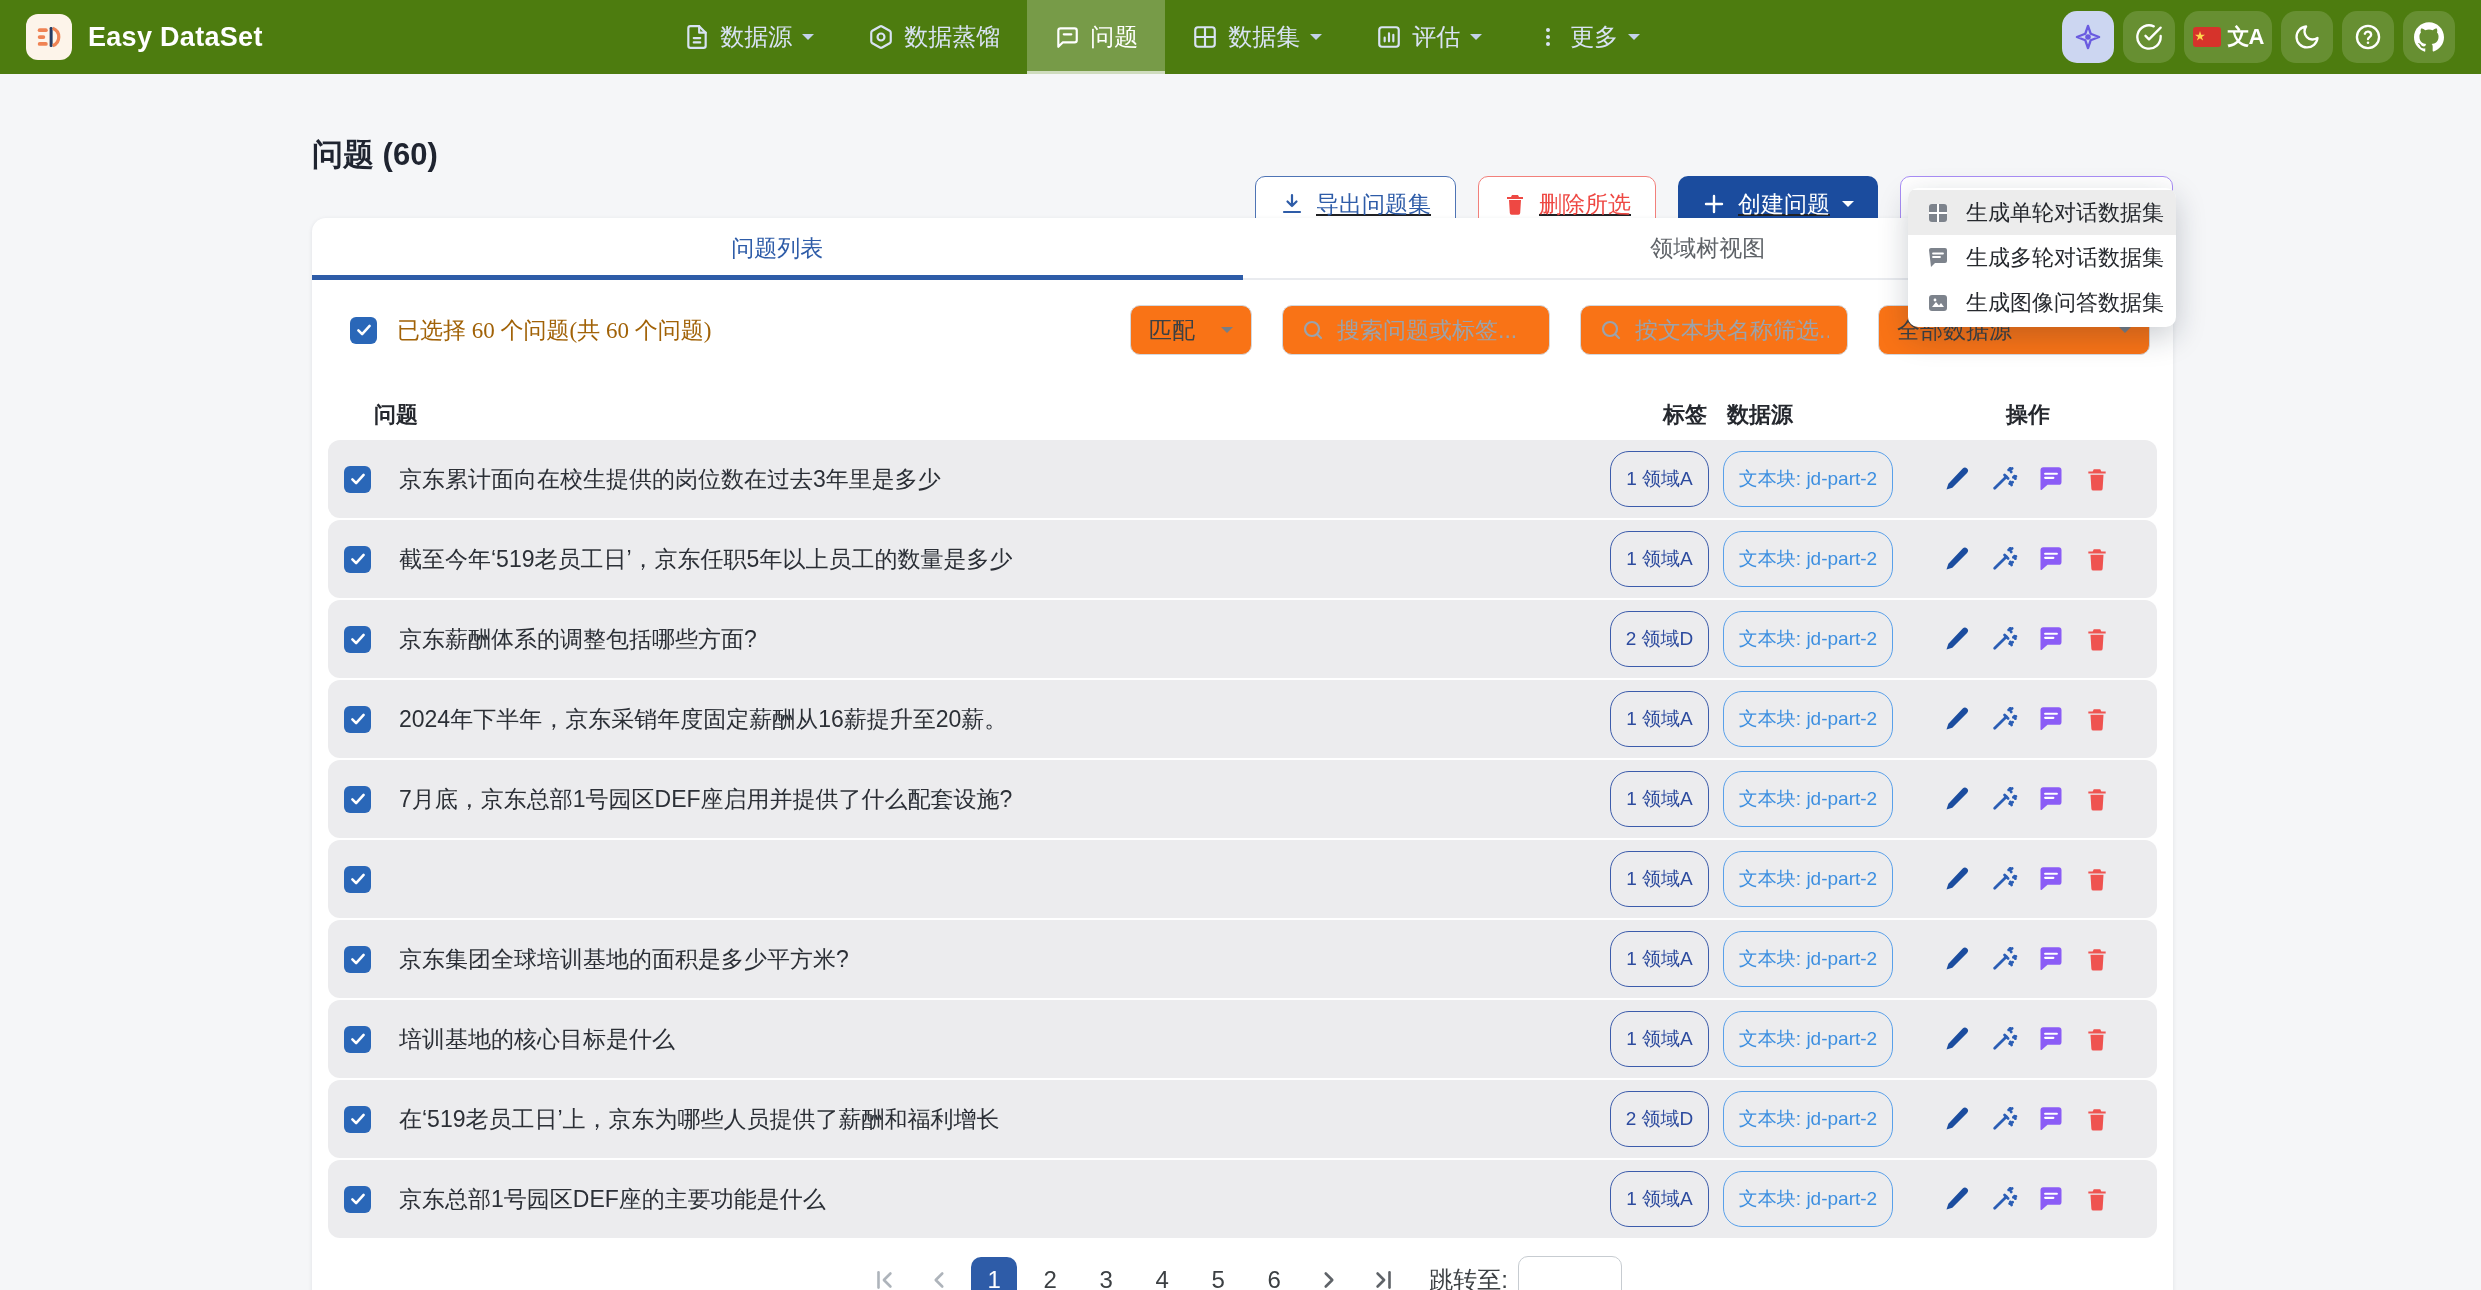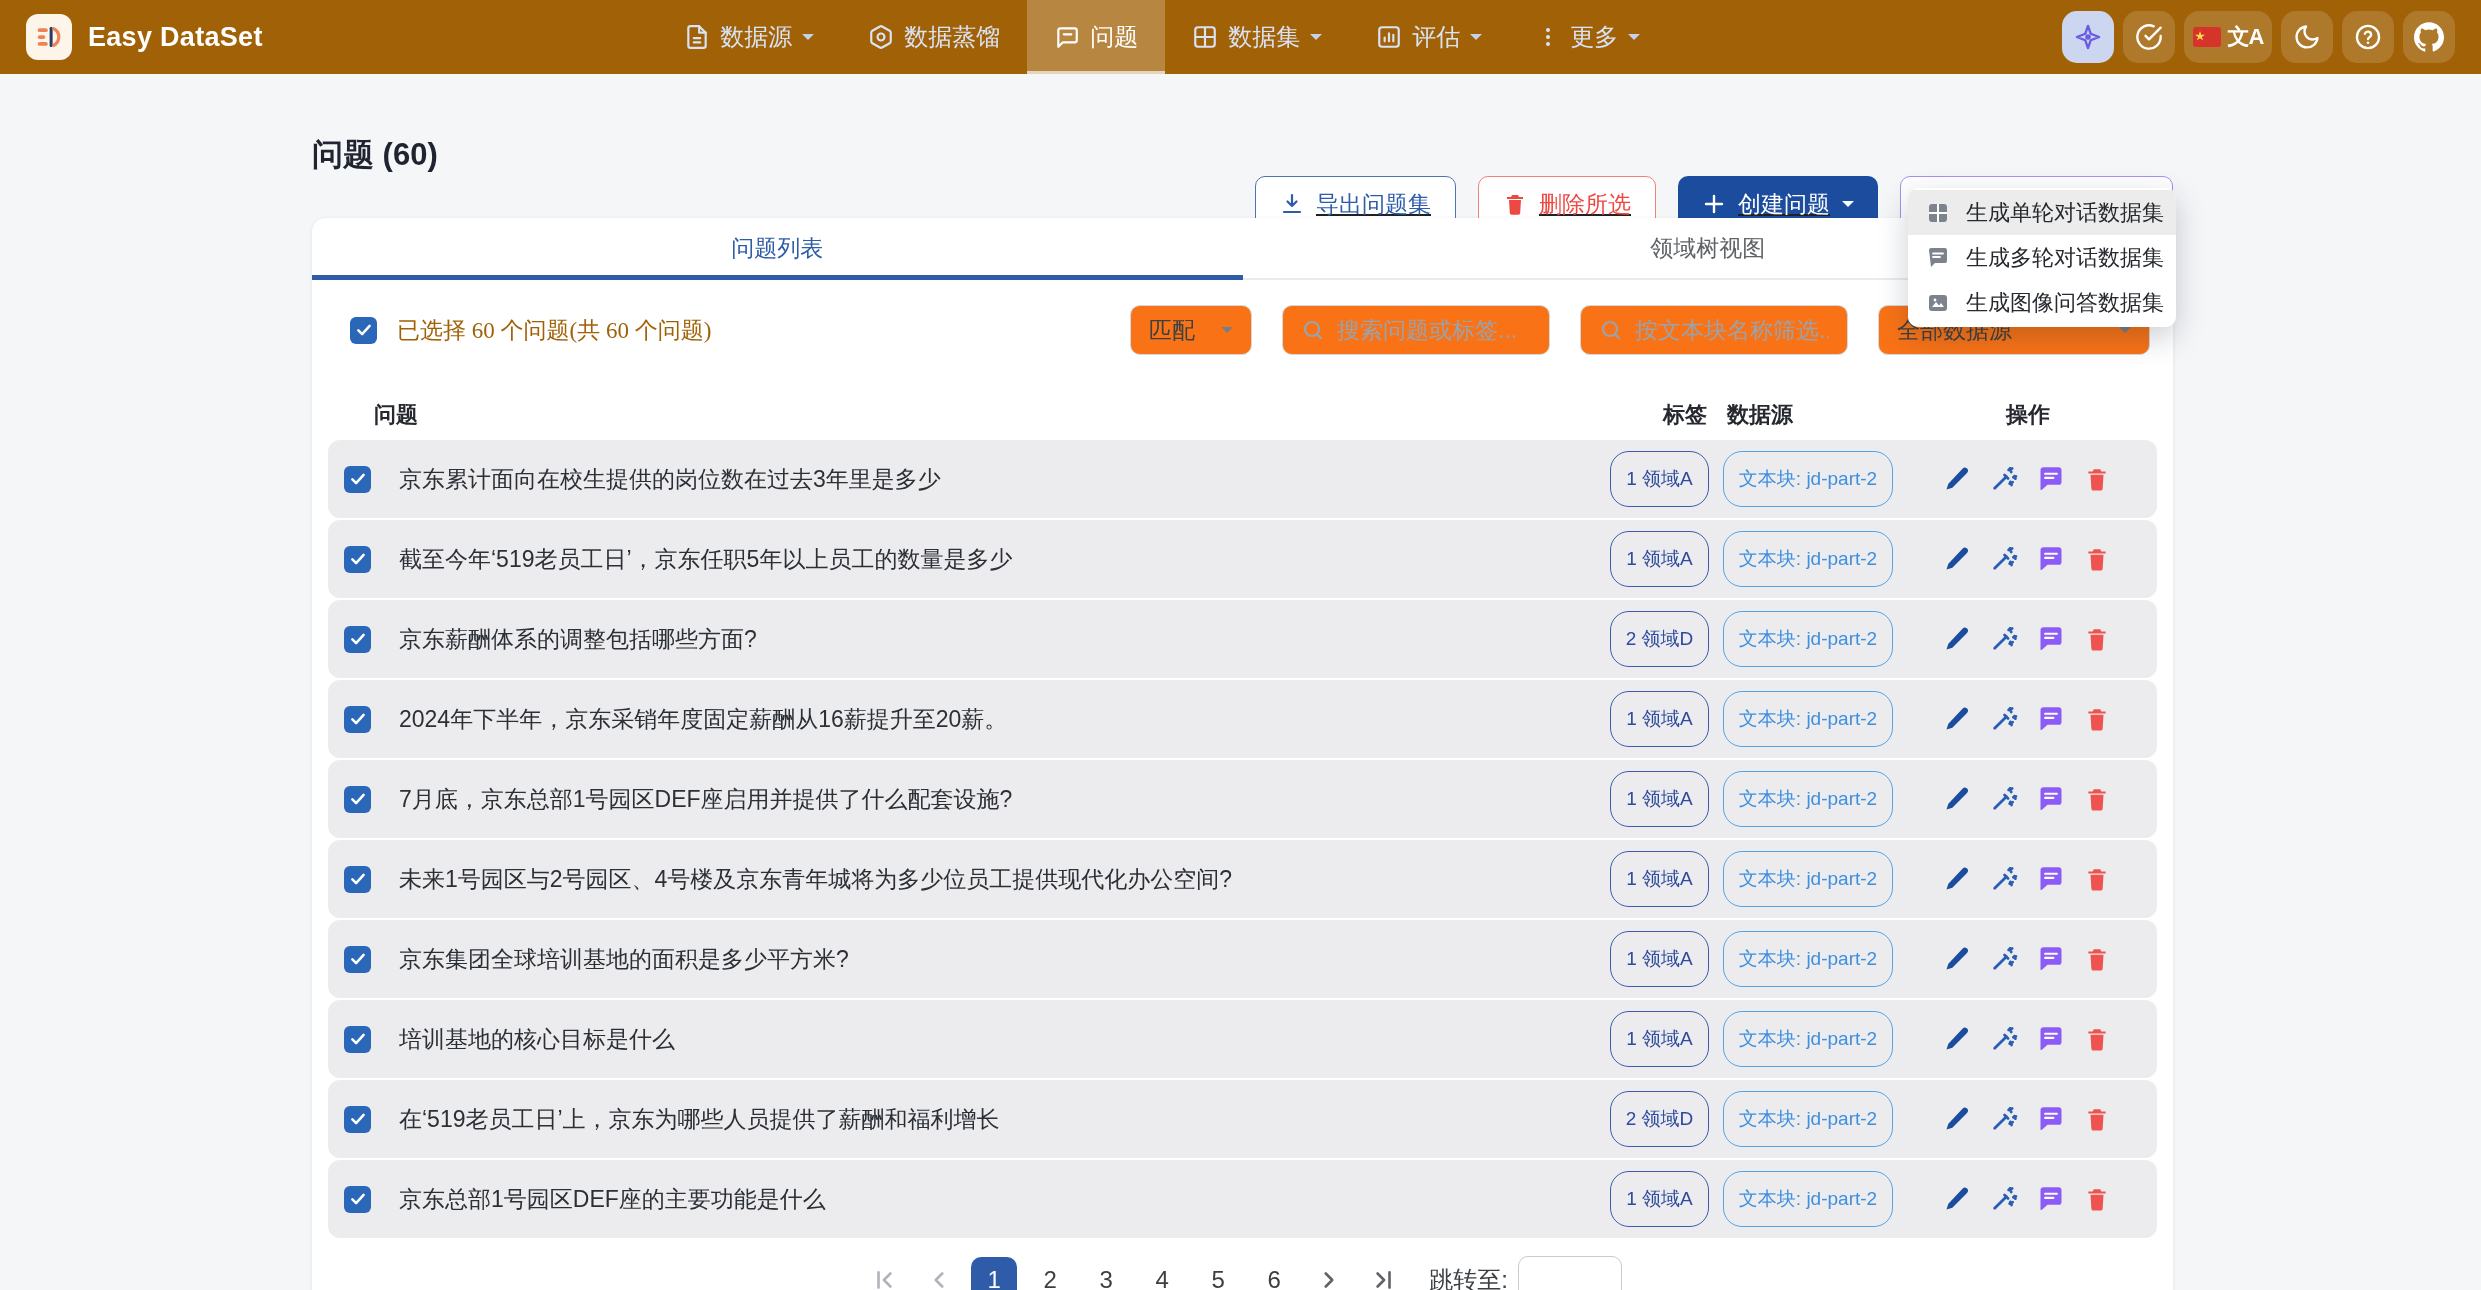--- a/index.html
+++ b/index.html
@@ -5,21 +5,21 @@
   * { margin:0; padding:0; box-sizing:border-box; }
   html,body { width:2481px; height:1290px; overflow:hidden; }
   body {
     font-family:"Liberation Sans","DejaVu Sans",sans-serif;
     background:#f5f6f8; color:#202124; position:relative;
   }
   svg { display:block; }
 
   
   .navbar {
-    height:74px; background:#a16207; display:flex; align-items:center;
+    height:74px; background:#4d7c0f; display:flex; align-items:center;
     padding:0 26px; position:relative; z-index:5;
   }
   .brand { display:flex; align-items:center; gap:16px; }
   .logo {
     width:46px; height:46px; border-radius:12px; background:#fdf4ea;
     display:flex; align-items:center; justify-content:center;
   }
   .brand-name { color:#fff; font-size:27px; font-weight:700; letter-spacing:.3px; }
   .nav-spacer1 { flex:1.05; } .nav-spacer2 { flex:1.05; }
   .nav { display:flex; height:74px; align-items:stretch; }
@@ -609,21 +609,20 @@
     </div>
   </div>
 
   <div class="trow">
     <div class="col-q">
       <span class="checkbox">
         <svg width="18" height="18" viewBox="0 0 24 24" fill="none" stroke="#ffffff" stroke-width="3.4" stroke-linecap="round" stroke-linejoin="round">
                 <path d="M4.5 12.5l5 5 10-11"></path>
               </svg>
       </span>
-      <span class="q-text">未来1号园区与2号园区、4号楼及京东青年城将为多少位员工提供现代化办公空间?</span>
     </div>
     <div class="col-tag">
       <span class="chip chip-tag">1 领域A</span>
     </div>
     <div class="col-src">
       <span class="chip chip-src">文本块: jd-part-2</span>
     </div>
     <div class="col-acts">
       <button class="act">
         <svg width="28" height="28" viewBox="0 0 24 24" fill="#1b4c9e">

